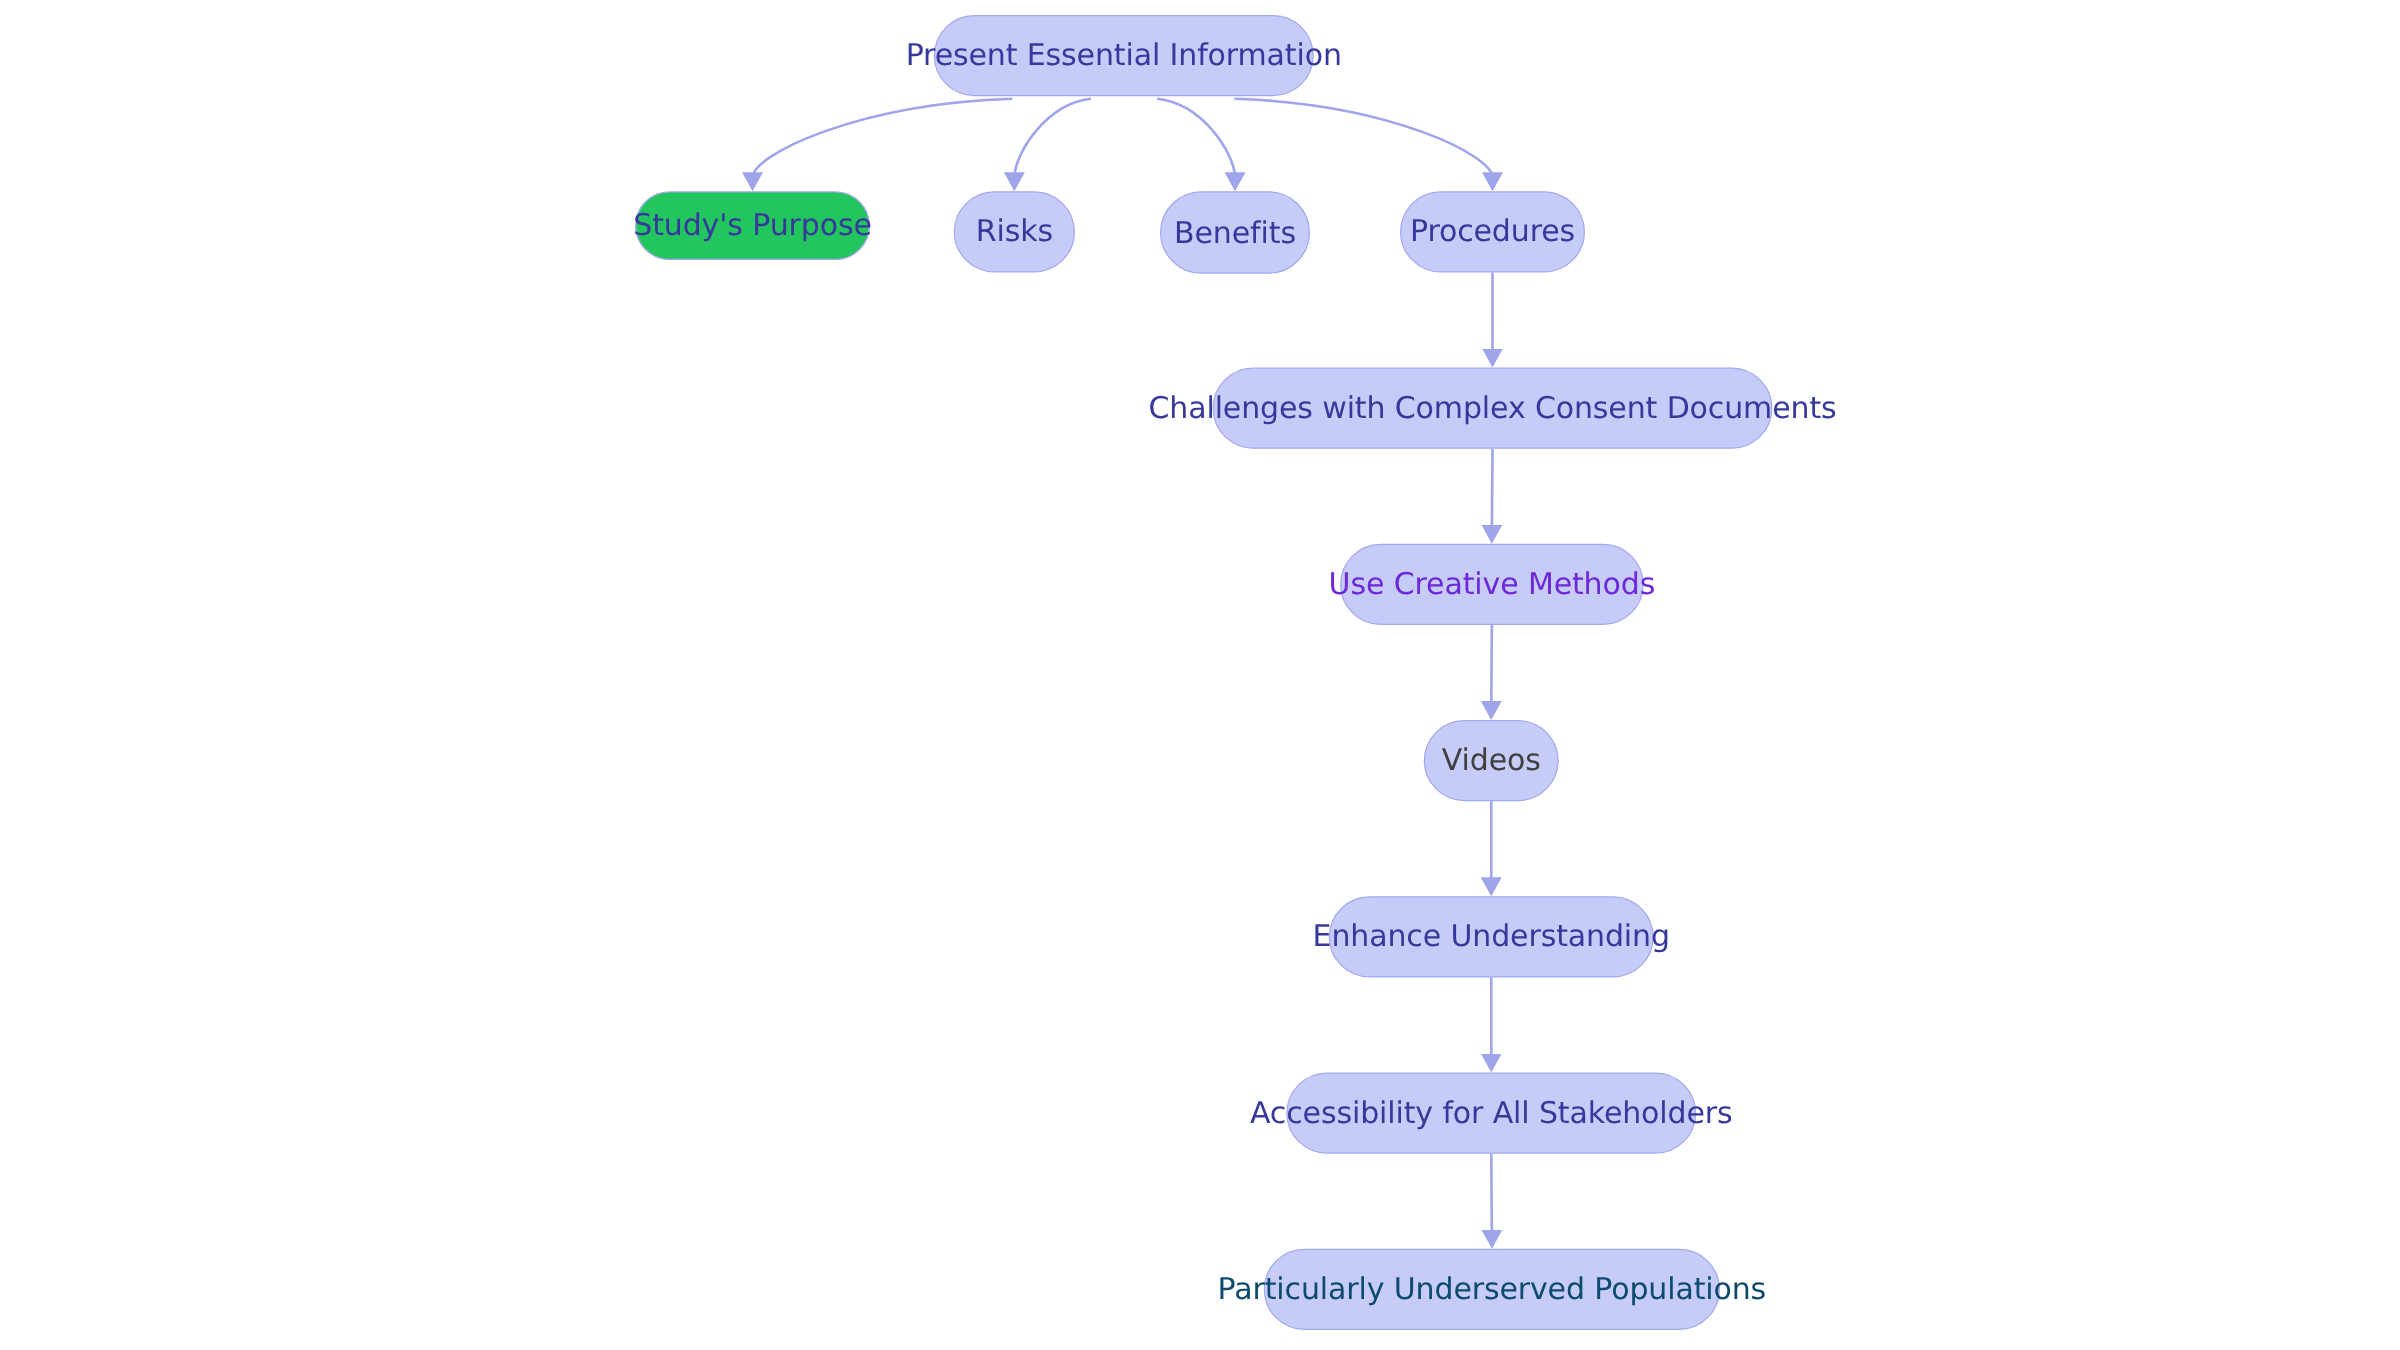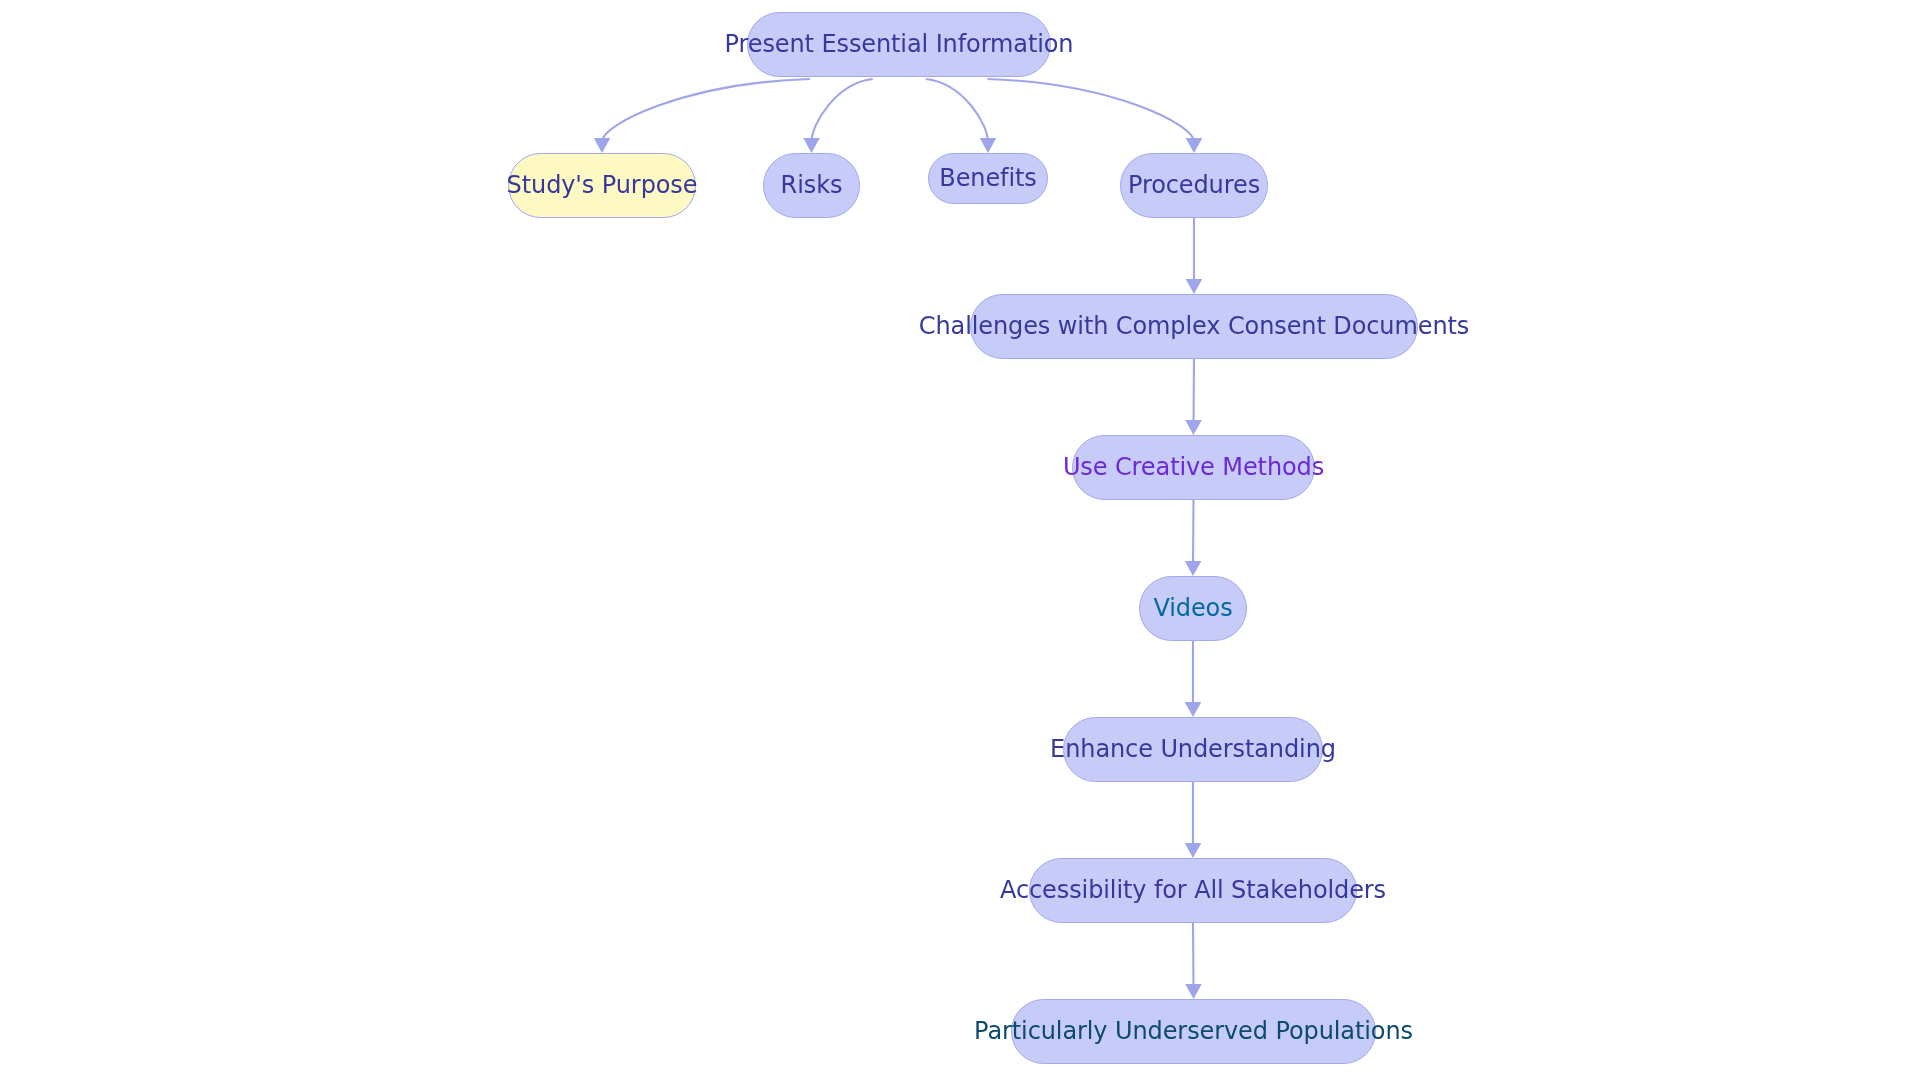--- a/index.html
+++ b/index.html
@@ -73,45 +73,45 @@
         <path d="M1193,641 L1193,706" marker-end="url(#arrowhead)" stroke="#9fa5ea"></path>
         <path d="M1193,782 L1193,847" marker-end="url(#arrowhead)" stroke="#9fa5ea"></path>
         <path d="M1193,923 L1193.5,988" marker-end="url(#arrowhead)" stroke="#9fa5ea"></path>
       </g>
   </svg>
 
   <div class="flow-node" style="left: 747px; top: 12px; width: 304px; height: 65px; background: rgb(199, 203, 247); border-color: rgb(163, 169, 238); color: rgb(54, 56, 156);">
     <span class="node-label">Present Essential Information</span>
   </div>
 
-  <div class="flow-node" style="left: 508px; top: 153px; width: 188px; height: 65px; background: #fef9c3; border-color: rgb(163, 169, 238); color: rgb(54, 56, 156);">
+  <div class="flow-node" style="left: 508px; top: 153px; width: 188px; height: 55px; background: #22c55e; border-color: rgb(163, 169, 238); color: rgb(54, 56, 156);">
     <span class="node-label">Study's Purpose</span>
   </div>
 
   <div class="flow-node" style="left: 763px; top: 153px; width: 97px; height: 65px; background: rgb(199, 203, 247); border-color: rgb(163, 169, 238); color: rgb(54, 56, 156);">
     <span class="node-label">Risks</span>
   </div>
 
-  <div class="flow-node" style="left: 928px; top: 153px; width: 120px; height: 51px; background: rgb(199, 203, 247); border-color: rgb(163, 169, 238); color: rgb(54, 56, 156);">
+  <div class="flow-node" style="left: 928px; top: 153px; width: 120px; height: 66px; background: rgb(199, 203, 247); border-color: rgb(163, 169, 238); color: rgb(54, 56, 156);">
     <span class="node-label">Benefits</span>
   </div>
 
   <div class="flow-node" style="left: 1120px; top: 153px; width: 148px; height: 65px; background: rgb(199, 203, 247); border-color: rgb(163, 169, 238); color: rgb(54, 56, 156);">
     <span class="node-label">Procedures</span>
   </div>
 
   <div class="flow-node" style="left: 970px; top: 294px; width: 448px; height: 65px; background: rgb(199, 203, 247); border-color: rgb(163, 169, 238); color: rgb(54, 56, 156);">
     <span class="node-label">Challenges with Complex Consent Documents</span>
   </div>
 
   <div class="flow-node" style="left: 1072px; top: 435px; width: 243px; height: 65px; background: rgb(199, 203, 247); border-color: rgb(163, 169, 238); color: #6d28d9;">
     <span class="node-label">Use Creative Methods</span>
   </div>
 
-  <div class="flow-node" style="left: 1139px; top: 576px; width: 108px; height: 65px; background: rgb(199, 203, 247); border-color: rgb(163, 169, 238); color: #0369a1;">
+  <div class="flow-node" style="left: 1139px; top: 576px; width: 108px; height: 65px; background: rgb(199, 203, 247); border-color: rgb(163, 169, 238); color: #404040;">
     <span class="node-label">Videos</span>
   </div>
 
   <div class="flow-node" style="left: 1063px; top: 717px; width: 260px; height: 65px; background: rgb(199, 203, 247); border-color: rgb(163, 169, 238); color: rgb(54, 56, 156);">
     <span class="node-label">Enhance Understanding</span>
   </div>
 
   <div class="flow-node" style="left: 1029px; top: 858px; width: 328px; height: 65px; background: rgb(199, 203, 247); border-color: rgb(163, 169, 238); color: rgb(54, 56, 156); text-align: center;">
     <span class="node-label">Accessibility for All Stakeholders</span>
   </div>

